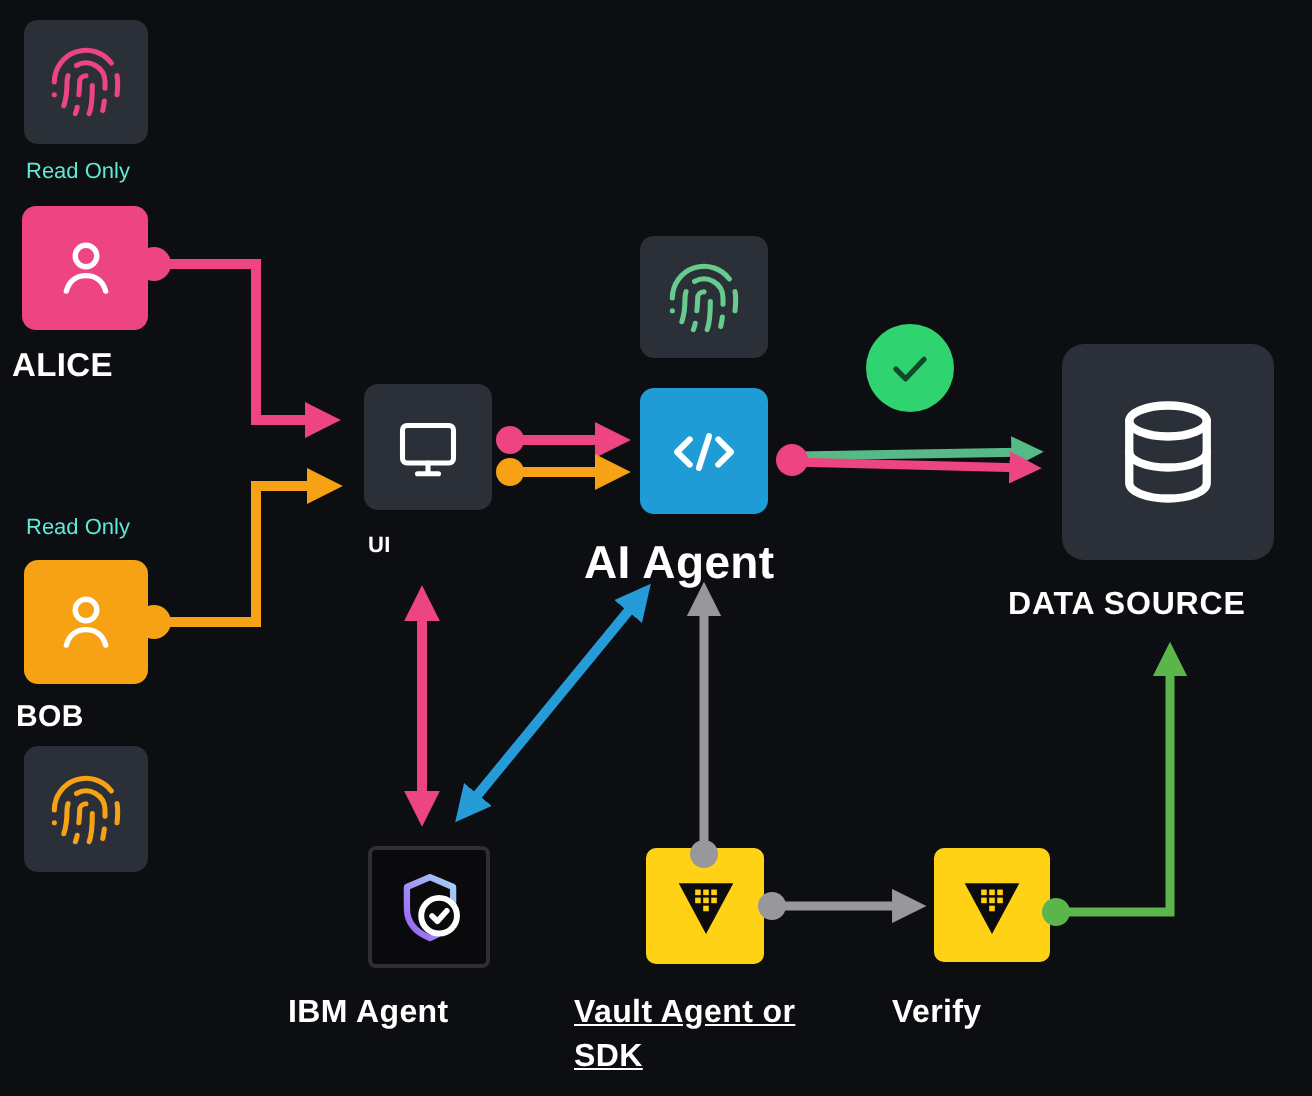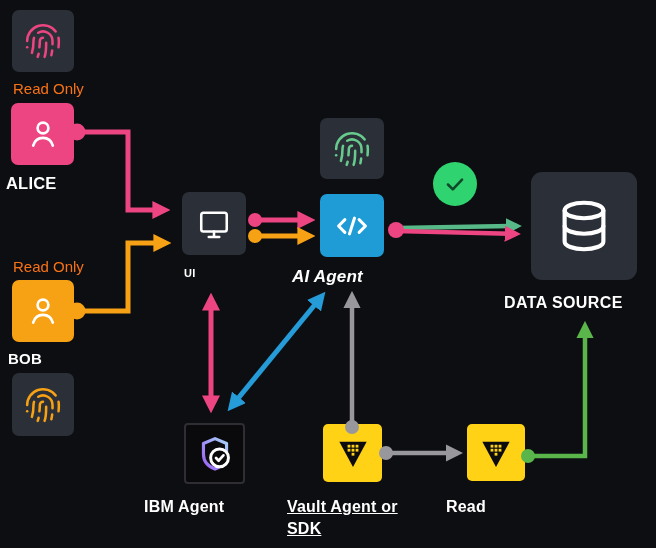--- a/index.html
+++ b/index.html
@@ -8,21 +8,21 @@
     font-family:"Liberation Sans",sans-serif;overflow:hidden;
   }
   .box{position:absolute;display:flex;align-items:center;justify-content:center;border-radius:7px;}
   .panel{background:#2b2f37;}
   .pinkbox{background:#ed4581;}
   .orangebox{background:#f7a114;}
   .bluebox{background:#1f9cd6;}
   .yellowbox{background:#ffd216;border-radius:5px;}
   .verifybox{background:#0a0a0d;border:2px solid #2e2e34;border-radius:4px;}
   .lbl{position:absolute;color:#ffffff;font-weight:700;font-size:16px;line-height:1.35;letter-spacing:.2px;}
-  .cap{position:absolute;color:#f97316;font-weight:400;font-size:15px;}
+  .cap{position:absolute;color:#5eead4;font-weight:400;font-size:11px;}
   .fp-pink{color:#ed4581;}
   .fp-orange{color:#f7a114;}
   .fp-green{color:#67cb8e;}
   #edges{position:absolute;left:0;top:0;pointer-events:none;}
   .checkcircle{position:absolute;border-radius:50%;background:#2fd36f;display:flex;align-items:center;justify-content:center;}
 </style>
 </head>
 <body>
 
 <div id="stage">
@@ -95,21 +95,21 @@
     </svg>
   </div>
 
   <div class="box bluebox" style="left:320px;top:194px;width:64px;height:63px;">
     <svg width="38" height="38" viewBox="0 0 24 24" fill="none" stroke="#ffffff" stroke-width="1.9" stroke-linecap="round" stroke-linejoin="round">
       <polyline points="7.5 8 3.5 12 7.5 16"></polyline>
         <polyline points="16.5 8 20.5 12 16.5 16"></polyline>
         <line x1="13.6" y1="7" x2="10.4" y2="17"></line>
     </svg>
   </div>
-  <div class="lbl" style="left:292px;top:266px;width:120px;font-size:17px;font-style:italic;">AI Agent</div>
+  <div class="lbl" style="left:292px;top:266px;width:120px;font-size:23px;">AI Agent</div>
 
   <div class="checkcircle" style="left:433px;top:162px;width:44px;height:44px;">
     <svg width="26" height="26" viewBox="0 0 24 24" fill="none" stroke="#10492a" stroke-width="2.4" stroke-linecap="round" stroke-linejoin="round">
       <polyline points="5.5 12.5 10 17 18.5 8"></polyline>
     </svg>
   </div>
 
   <div class="box panel" style="left:531px;top:172px;width:106px;height:108px;border-radius:11px;">
     <svg width="62" height="62" viewBox="0 0 24 24" fill="none" stroke="#ffffff" stroke-width="1.6" stroke-linecap="round" stroke-linejoin="round">
       <ellipse cx="12" cy="6" rx="7.5" ry="3"></ellipse>
@@ -157,21 +157,21 @@
         <rect x="8.9" y="7.3" width="1.6" height="1.6"></rect>
           <rect x="11.2" y="7.3" width="1.6" height="1.6"></rect>
           <rect x="13.5" y="7.3" width="1.6" height="1.6"></rect>
         <rect x="8.9" y="9.6" width="1.6" height="1.6"></rect>
           <rect x="11.2" y="9.6" width="1.6" height="1.6"></rect>
           <rect x="13.5" y="9.6" width="1.6" height="1.6"></rect>
         <rect x="11.2" y="11.9" width="1.6" height="1.6"></rect>
       </g>
     </svg>
   </div>
-  <div class="lbl" style="left:446px;top:496px;width:100px;">Read</div>
+  <div class="lbl" style="left:446px;top:496px;width:100px;">Verify</div>
 
   <svg id="edges" width="656" height="548" viewBox="0 0 656 548">
     <defs>
       <marker id="ah-pink" viewBox="0 0 10 10" refX="7" refY="5" markerWidth="3.6" markerHeight="3.6" orient="auto-start-reverse">
         <path d="M0 0L10 5L0 10z" fill="#ed4581"></path>
       </marker>
       <marker id="ah-orange" viewBox="0 0 10 10" refX="7" refY="5" markerWidth="3.6" markerHeight="3.6" orient="auto-start-reverse">
         <path d="M0 0L10 5L0 10z" fill="#f7a114"></path>
       </marker>
       <marker id="ah-blue" viewBox="0 0 10 10" refX="7" refY="5" markerWidth="3.6" markerHeight="3.6" orient="auto-start-reverse">

